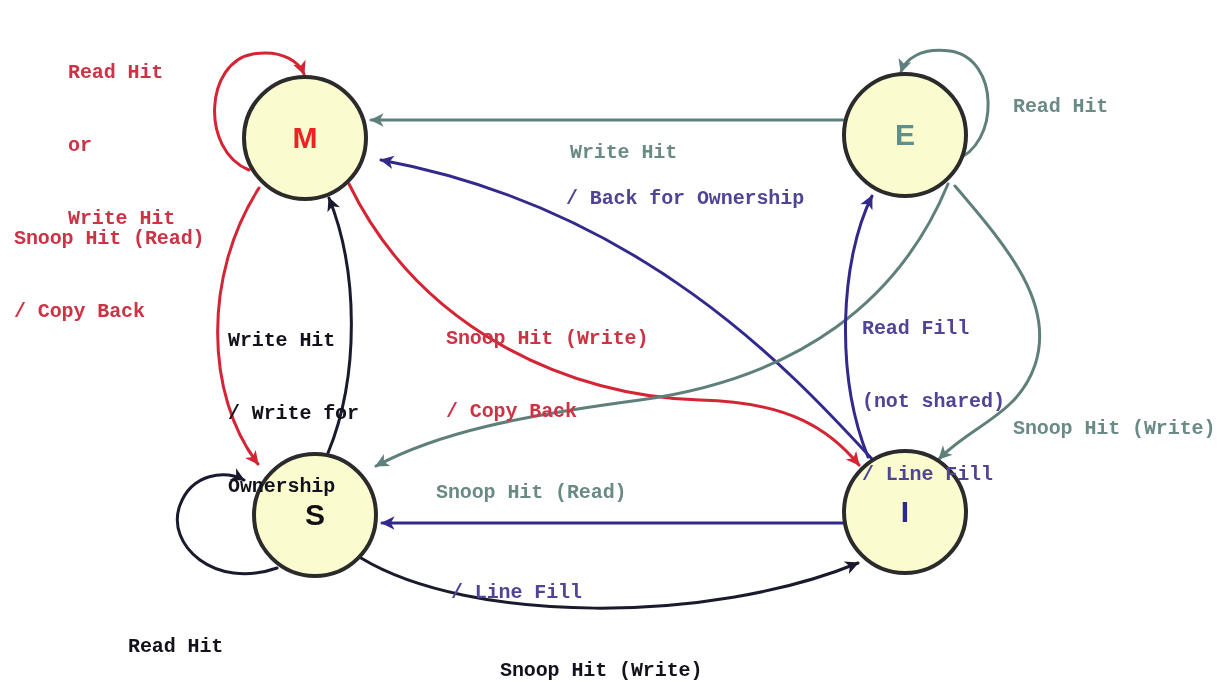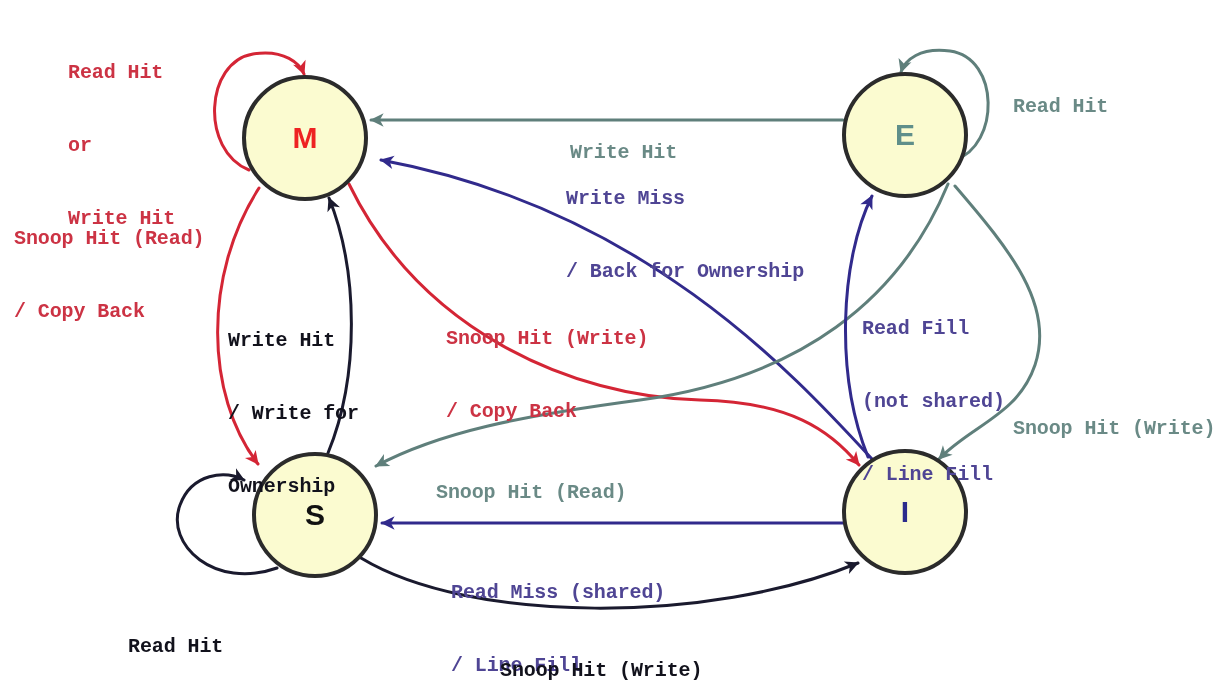--- a/index.html
+++ b/index.html
@@ -130,21 +130,20 @@
 
   <div class="edge-label" style="left:1013px; top:46px; color:#6a8a86;">
     <div>Read Hit</div>
   </div>
 
   <div class="edge-label" style="left:570px; top:92px; color:#6a8a86;">
     <div>Write Hit</div>
   </div>
 
   <div class="edge-label" style="left:566px; top:138px; color:#4f4594;">
-    <div>Write Miss</div>
     <div>/ Back for Ownership</div>
   </div>
 
   <div class="edge-label" style="left:14px; top:178px; color:#cc3344;">
     <div>Snoop Hit (Read)</div>
     <div>/ Copy Back</div>
   </div>
 
   <div class="edge-label" style="left:228px; top:280px; color:#12121c;">
     <div>Write Hit</div>
@@ -165,21 +164,20 @@
 
   <div class="edge-label" style="left:1013px; top:368px; color:#6a8a86;">
     <div>Snoop Hit (Write)</div>
   </div>
 
   <div class="edge-label" style="left:436px; top:432px; color:#6a8a86;">
     <div>Snoop Hit (Read)</div>
   </div>
 
   <div class="edge-label" style="left:451px; top:532px; color:#4f4594;">
-    <div>Read Miss (shared)</div>
     <div>/ Line Fill</div>
   </div>
 
   <div class="edge-label" style="left:500px; top:610px; color:#12121c;">
     <div>Snoop Hit (Write)</div>
   </div>
 
   <div class="edge-label" style="left:128px; top:586px; color:#12121c;">
     <div>Read Hit</div>
     

